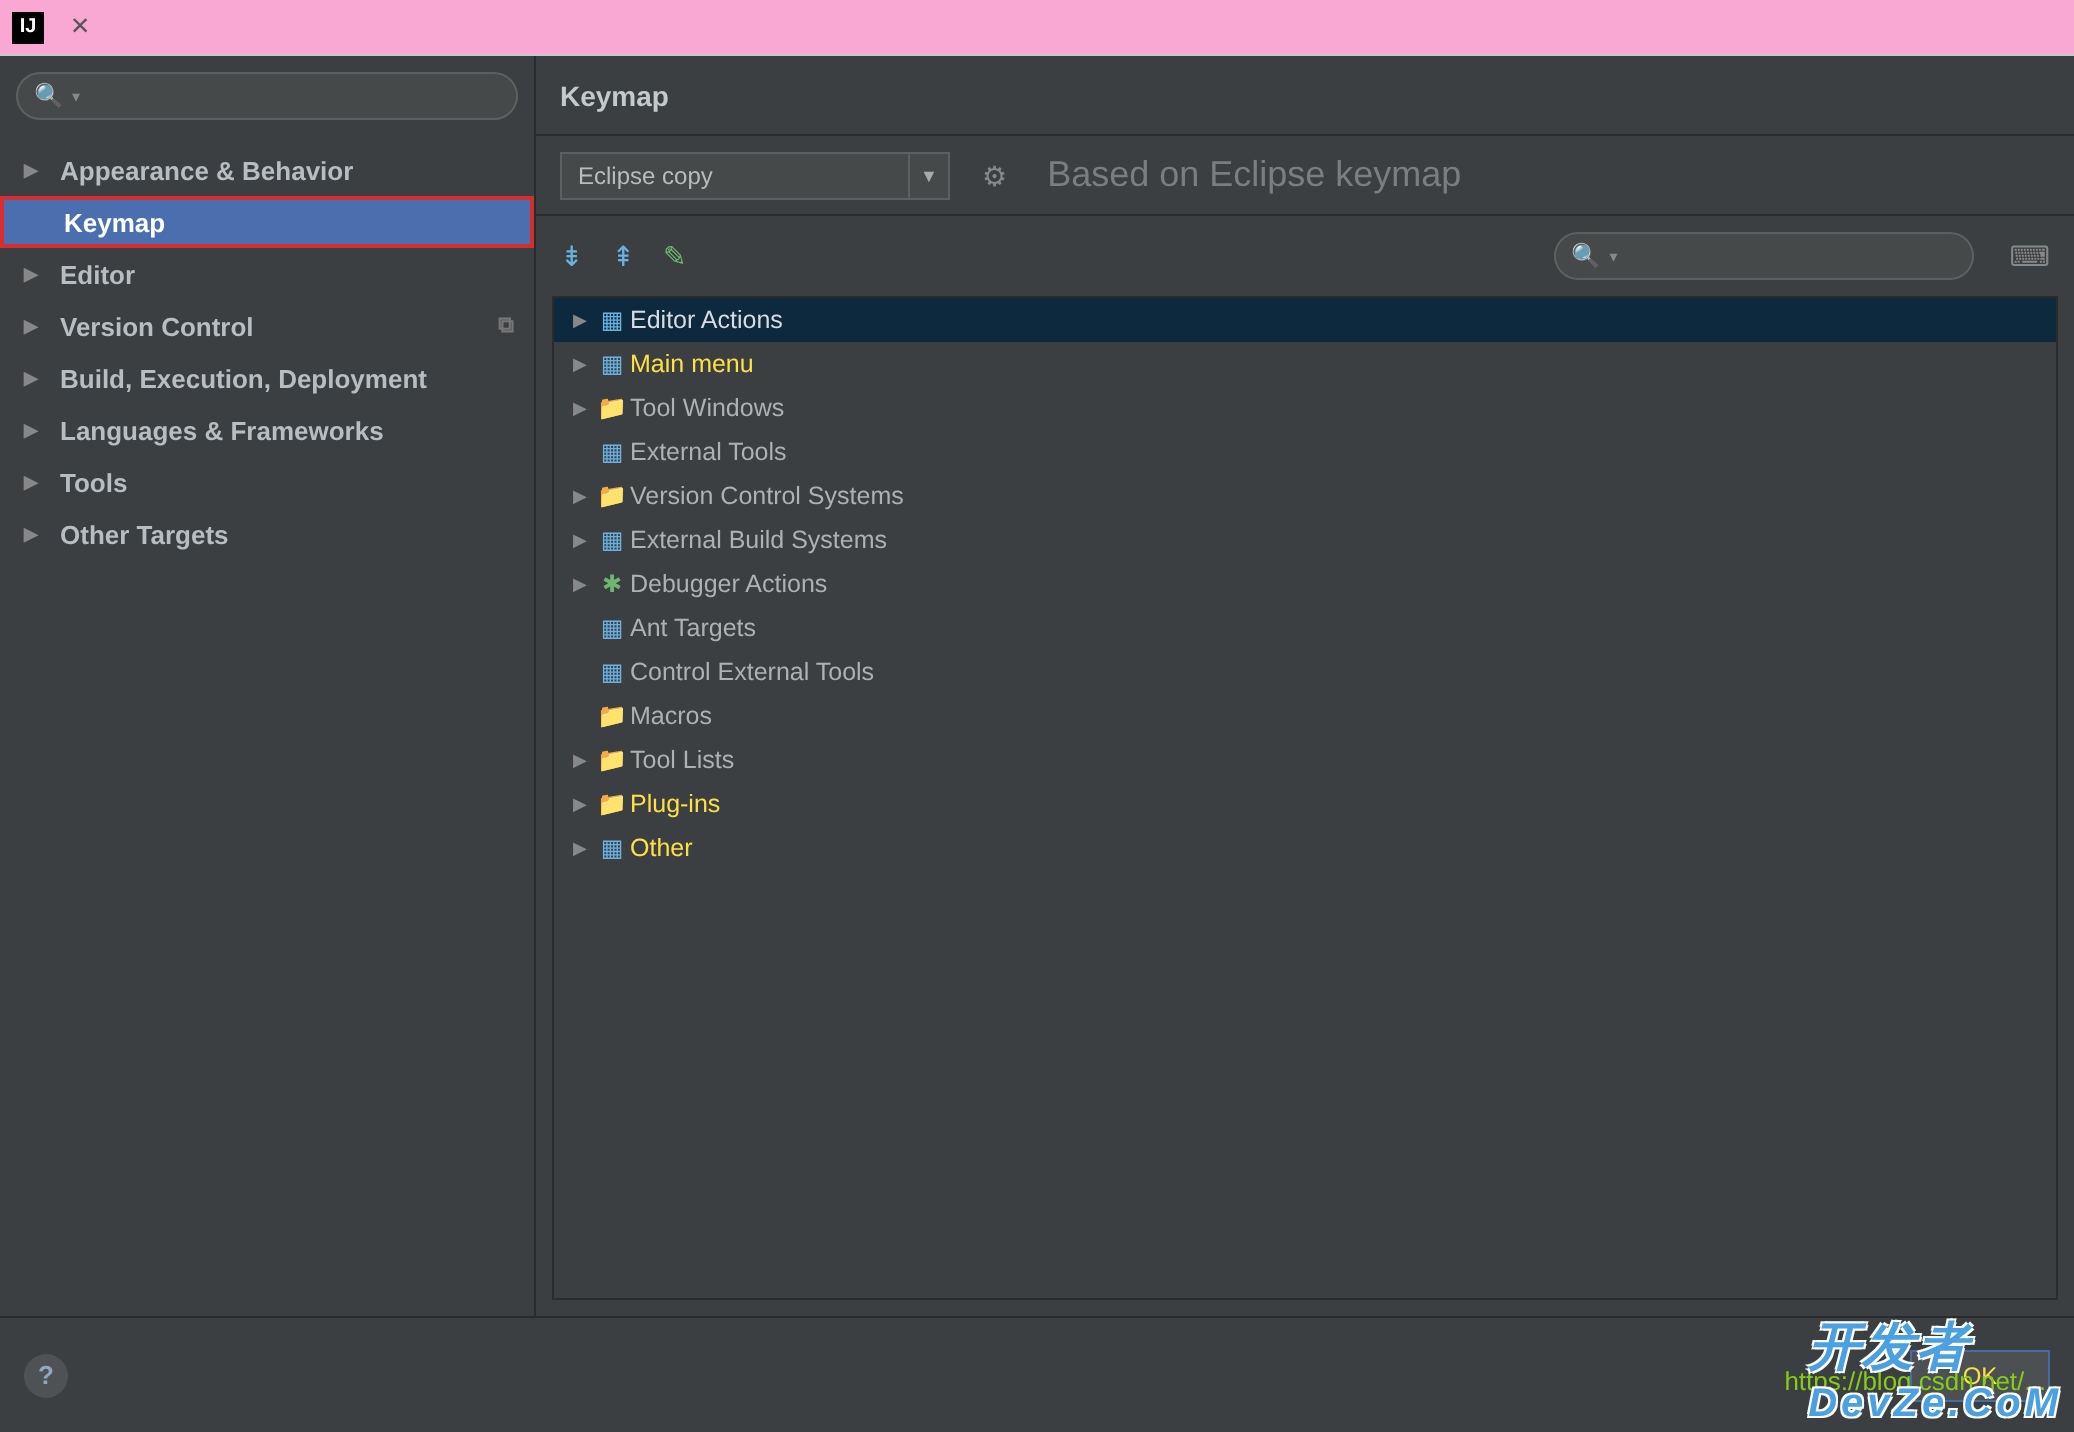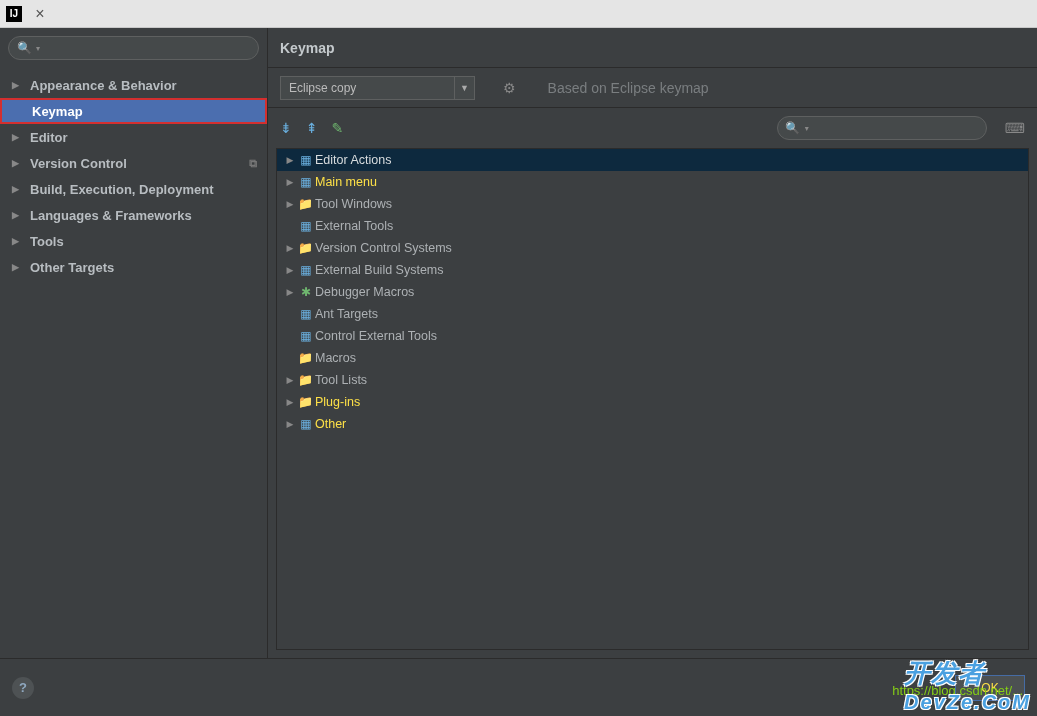--- a/index.html
+++ b/index.html
@@ -1,19 +1,19 @@
 <!DOCTYPE html>
 <html><head>
 <meta charset="utf-8">
 <style>
 * { box-sizing: border-box; margin: 0; padding: 0; font-family: "Segoe UI", Arial, sans-serif; }
 body { width: 1037px; height: 716px; background: #3c3f41; color: #bbbbbb; font-size: 13px; overflow: hidden; position: relative; }
 
 
-.titlebar { height: 28px; background: #e5e5e5; display: flex; align-items: center; padding: 0 6px; border-bottom: 1px solid #c8c8c8; }
+.titlebar { height: 28px; background: #f9a8d4; display: flex; align-items: center; padding: 0 6px; border-bottom: 1px solid #c8c8c8; }
 .titlebar .app-icon { width: 16px; height: 16px; background: #000; color: #fff; font-size: 10px; font-weight: bold; display: flex; align-items: center; justify-content: center; margin-right: 6px; }
 .titlebar .title { color: #333; font-size: 12px; flex: 1; }
 .titlebar .close { color: #555; font-size: 16px; width: 24px; text-align: center; cursor: pointer; }
 
 
 .content { display: flex; height: 630px; }
 
 
 .sidebar { width: 268px; background: #3c3f41; border-right: 1px solid #2b2b2b; display: flex; flex-direction: column; }
 .sidebar-search { padding: 8px; }
@@ -25,26 +25,26 @@
 .side-item .arrow { width: 12px; font-size: 9px; color: #888; }
 .side-item.no-arrow { padding-left: 30px; }
 .side-item.highlighted { border: 2px solid #d32f2f; background: #4b6eaf; color: #fff; }
 .side-item .trailing-icon { position: absolute; right: 10px; color: #777; font-size: 11px; }
 
 
 .main { flex: 1; display: flex; flex-direction: column; background: #3c3f41; }
 .main-header { height: 40px; display: flex; align-items: center; padding: 0 12px; border-bottom: 1px solid #2b2b2b; }
 .main-header .title { color: #c4c9cc; font-size: 14px; font-weight: bold; }
 
-.keymap-row { height: 40px; display: flex; align-items: center; padding: 0 12px; gap: 24px; border-bottom: 1px solid #2b2b2b; }
+.keymap-row { height: 40px; display: flex; align-items: center; padding: 0 12px; gap: 12px; border-bottom: 1px solid #2b2b2b; }
 .combo { display: flex; align-items: center; background: #45494a; border: 1px solid #5e6060; height: 24px; width: 195px; }
 .combo .value { flex: 1; padding: 0 8px; color: #bbb; font-size: 12px; }
 .combo .drop { width: 20px; height: 100%; border-left: 1px solid #5e6060; display: flex; align-items: center; justify-content: center; color: #aaa; font-size: 9px; }
 .gear { color: #888; font-size: 14px; margin-left: 4px; }
-.based-on { color: #7a7e80; font-size: 14px; margin-left: 8px; }
+.based-on { color: #7a7e80; font-size: 18px; margin-left: 8px; }
 
 .toolbar-row { height: 40px; display: flex; align-items: center; padding: 0 12px; gap: 14px; }
 .toolbar-row .tool-icon { color: #6ab0e0; font-size: 14px; }
 .toolbar-row .tool-icon.green { color: #6fb76f; }
 .toolbar-row .spacer { flex: 1; }
 .toolbar-row .search-right { width: 210px; }
 .toolbar-row .kbd-icon { color: #888; font-size: 14px; margin-left: 4px; }
 
 .tree { flex: 1; border: 1px solid #2b2b2b; margin: 0 8px 8px 8px; background: #3c3f41; overflow: auto; }
 .tree-item { display: flex; align-items: center; height: 22px; padding-left: 6px; color: #adb1b4; font-size: 12.5px; cursor: pointer; }
@@ -182,21 +182,21 @@
           <span class="label">Version Control Systems</span>
         </div>
         <div class="tree-item">
           <span class="arrow">▶</span>
           <span class="icon special">▦</span>
           <span class="label">External Build Systems</span>
         </div>
         <div class="tree-item">
           <span class="arrow">▶</span>
           <span class="icon bug">✱</span>
-          <span class="label">Debugger Macros</span>
+          <span class="label">Debugger Actions</span>
         </div>
         <div class="tree-item">
           <span class="arrow blank">▶</span>
           <span class="icon special">▦</span>
           <span class="label">Ant Targets</span>
         </div>
         <div class="tree-item">
           <span class="arrow blank">▶</span>
           <span class="icon special">▦</span>
           <span class="label">Control External Tools</span>

